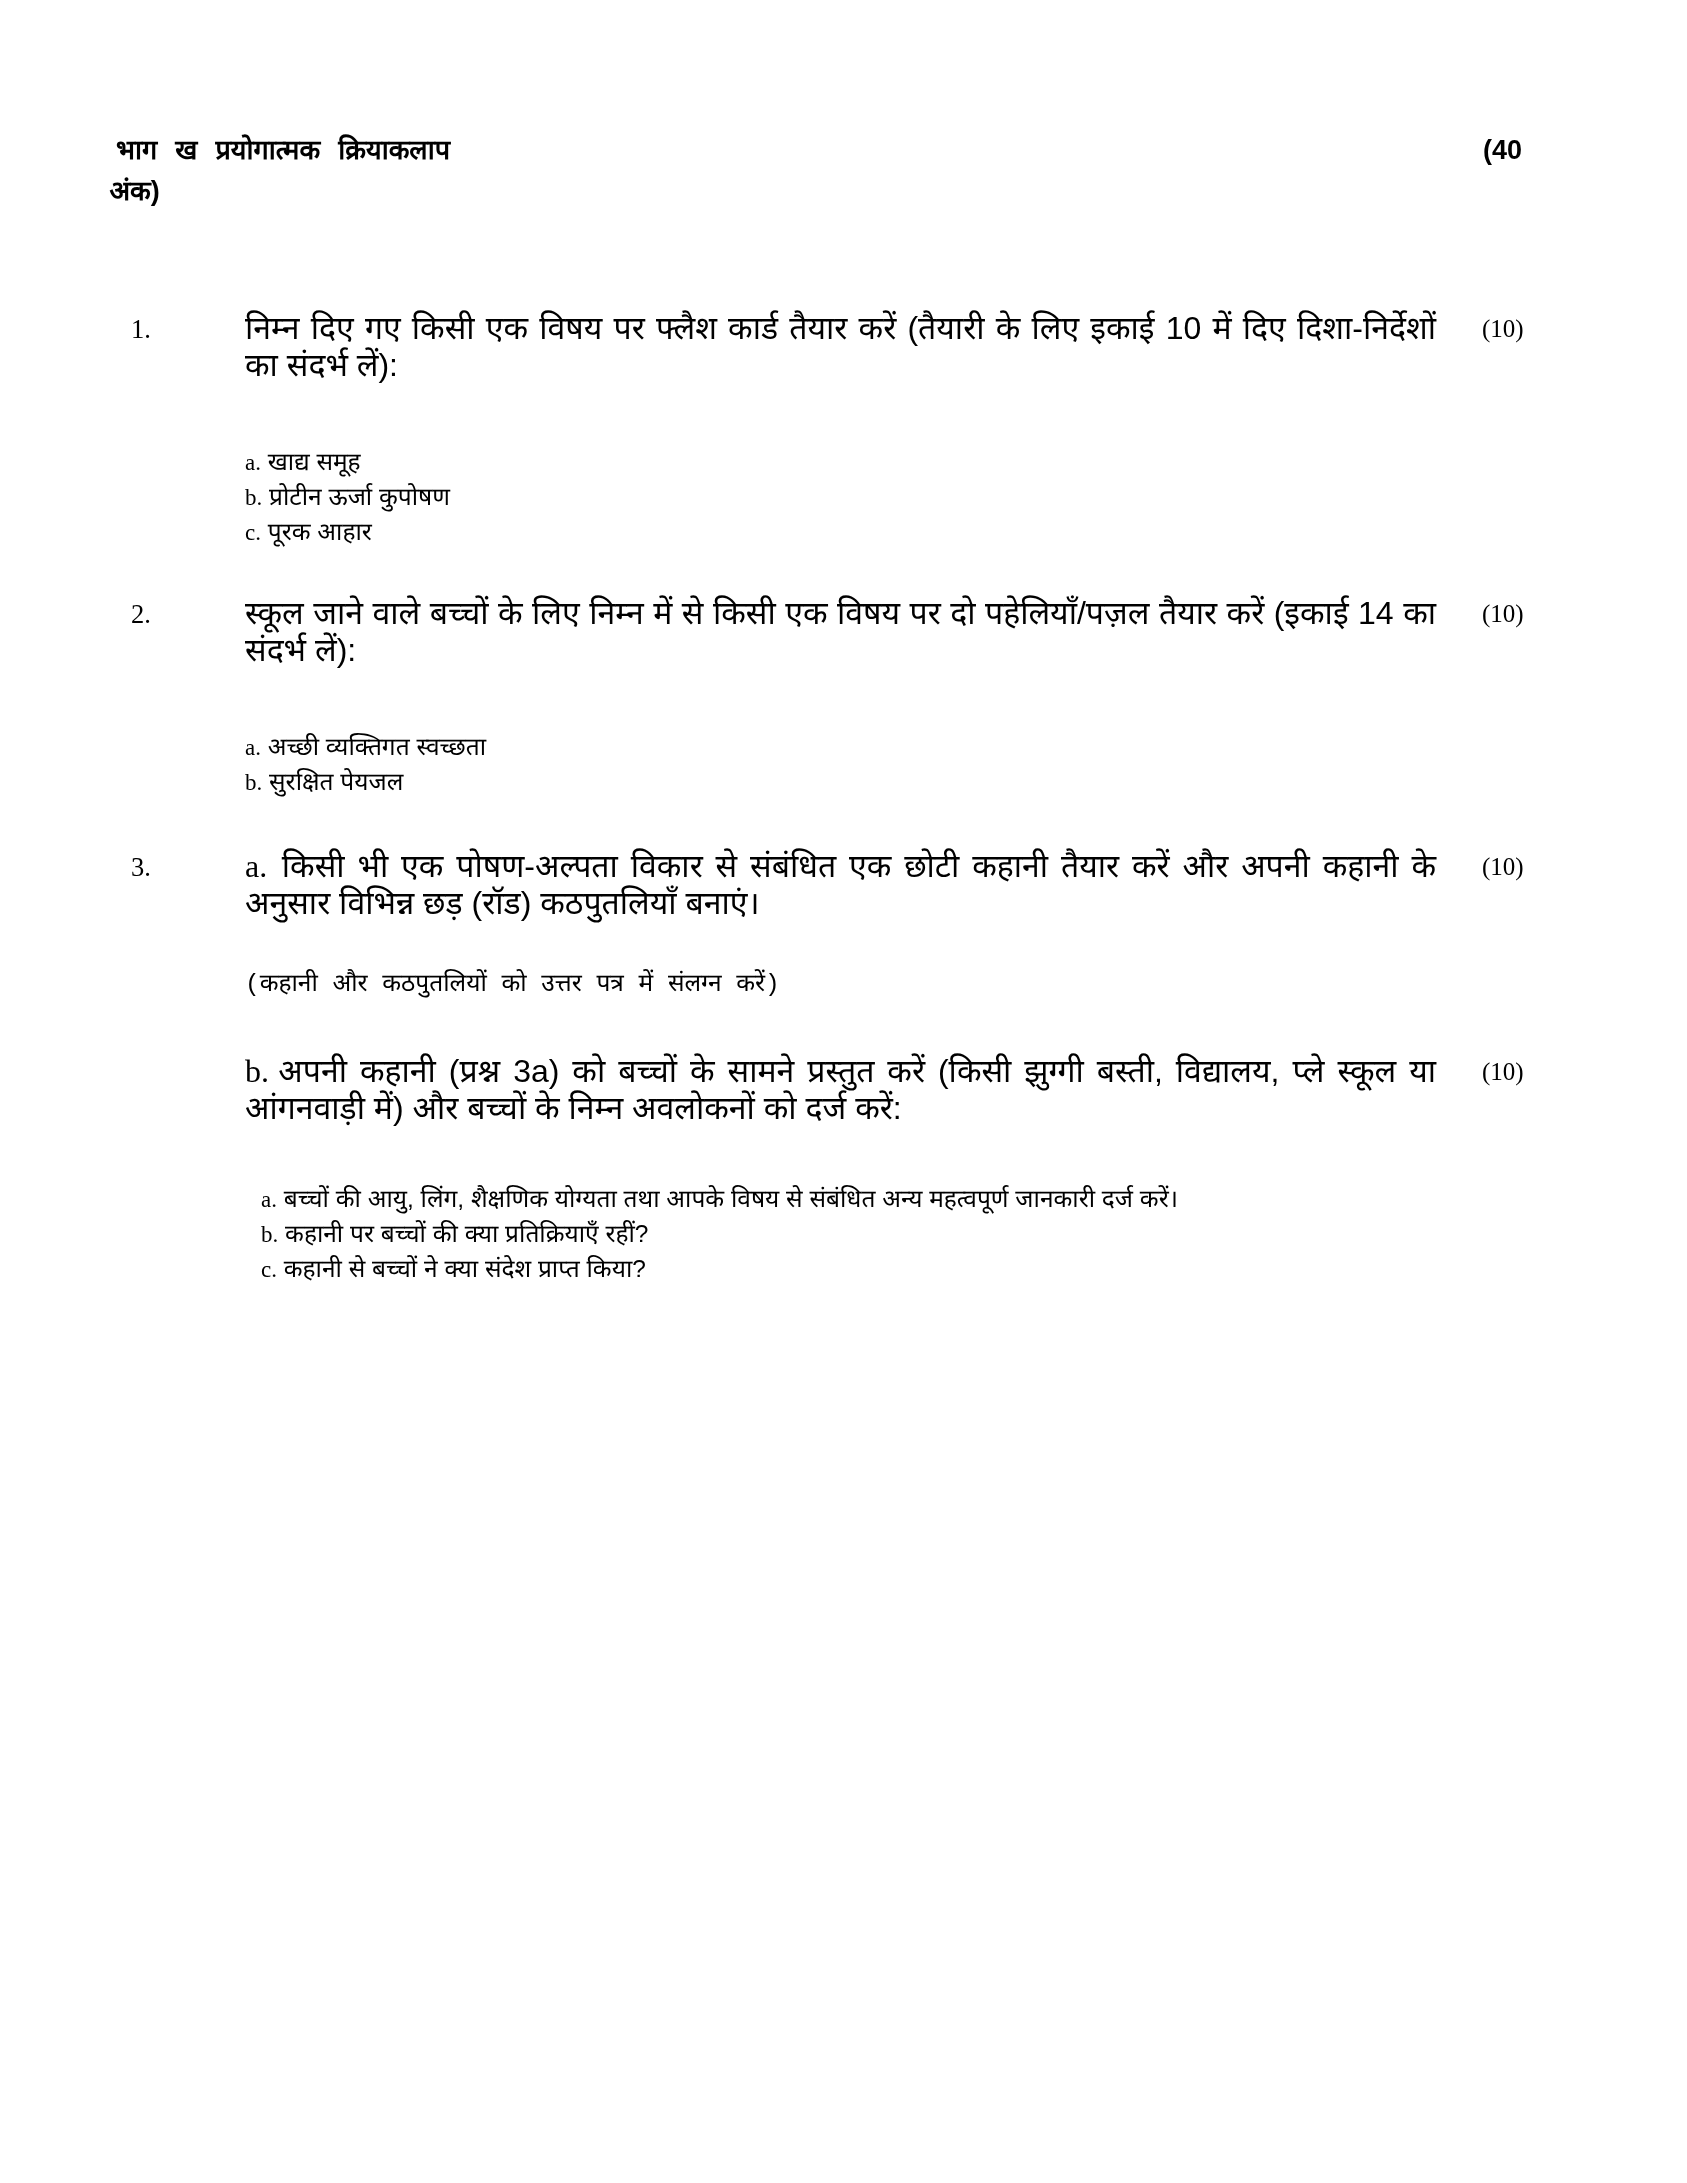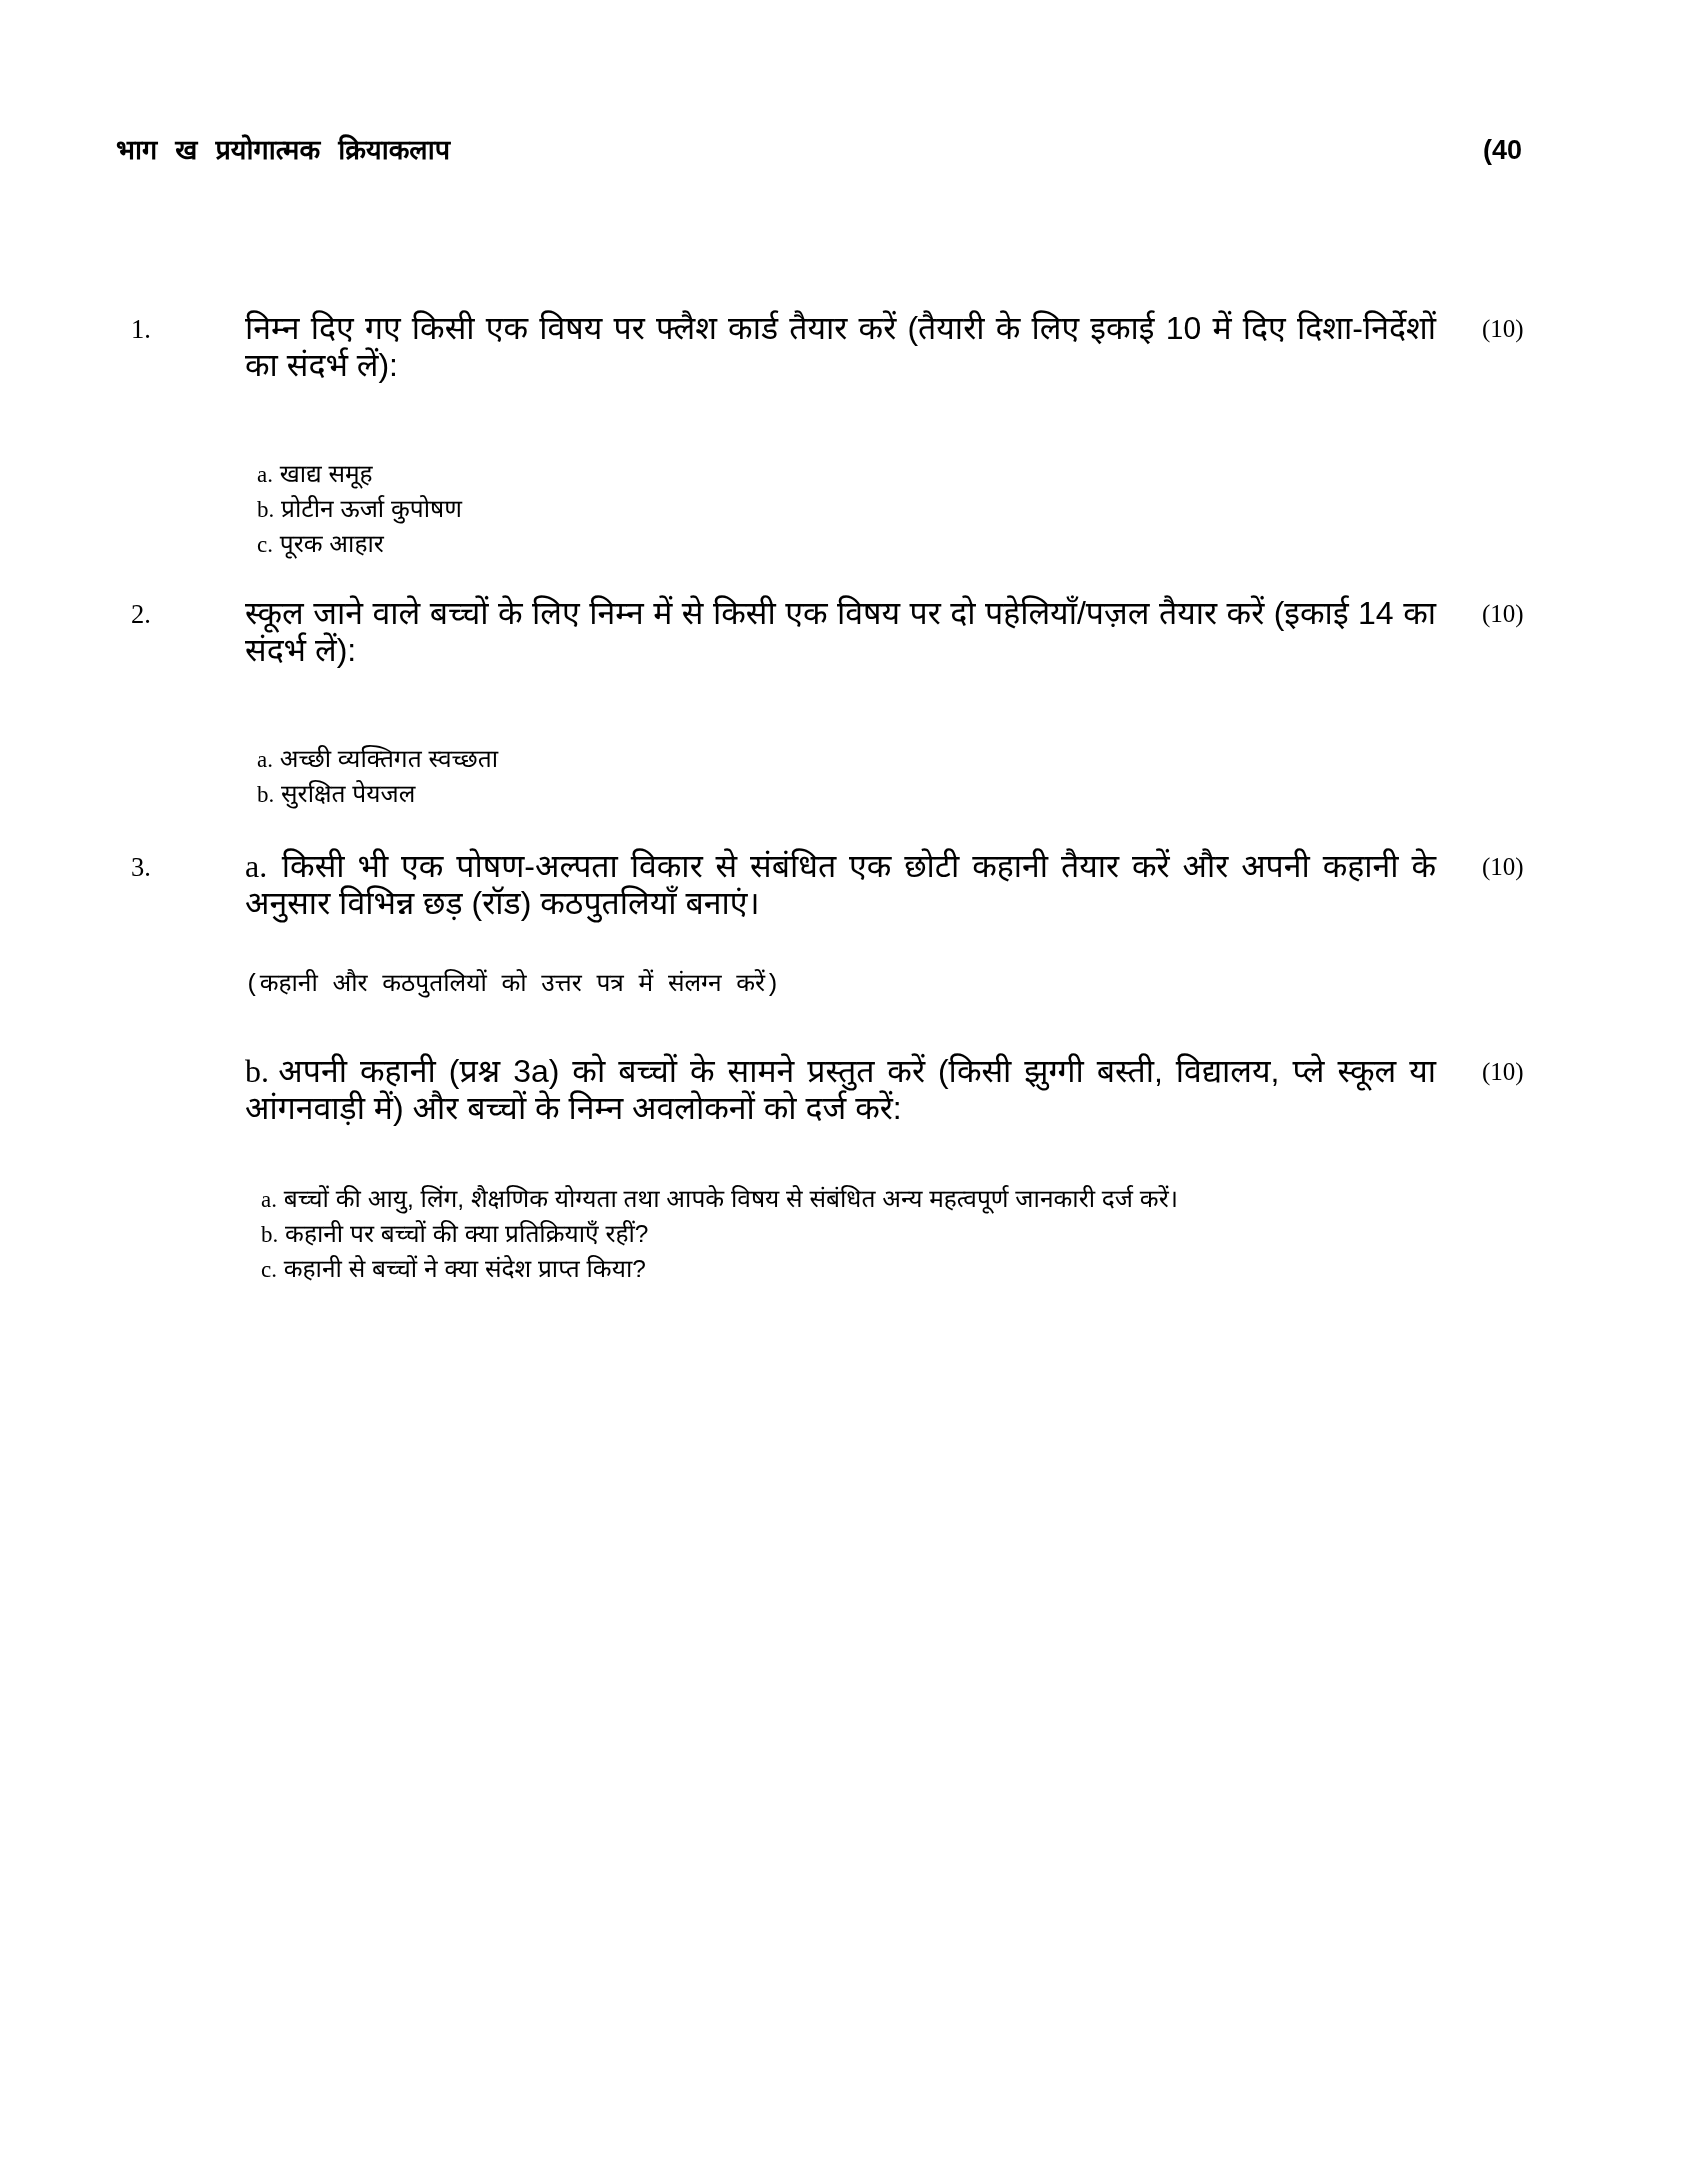--- a/index.html
+++ b/index.html
@@ -97,21 +97,21 @@
   .qtext {
     font-family: "Liberation Sans", "DejaVu Sans", sans-serif;
     font-size: 32px;
     line-height: 37px;
     text-align: justify;
     text-justify: inter-word;
     margin: 0;
   }
 
   .sublist {
-    margin: 12px;
+    margin: 0;
     padding: 0;
     list-style: none;
   }
   .sublist li {
     font-family: "Liberation Sans", "DejaVu Sans", sans-serif;
     font-size: 24.5px;
     line-height: 34px;
     white-space: nowrap;
   }
   .sublist li .marker {
@@ -150,20 +150,21 @@
 </head>
 <body>
 
 <div class="page">
 
   <div class="section-header">
     <div class="section-header-row">
       <span class="section-title">भाग  ख  प्रयोगात्मक  क्रियाकलाप</span>
       <span class="section-marks">(40</span>
     </div>
+    <span class="section-marks-cont">अंक)</span>
   </div>
 
   <div class="qrow" style="top:310px;">
     <div class="qnum">1.</div>
     <div class="qbody">
       <p class="qtext">निम्न दिए गए किसी एक विषय पर फ्लैश कार्ड तैयार करें (तैयारी के लिए इकाई 10 में दिए दिशा-निर्देशों का संदर्भ लें):</p>
     </div>
     <div class="qmarks">(10)</div>
   </div>
 

